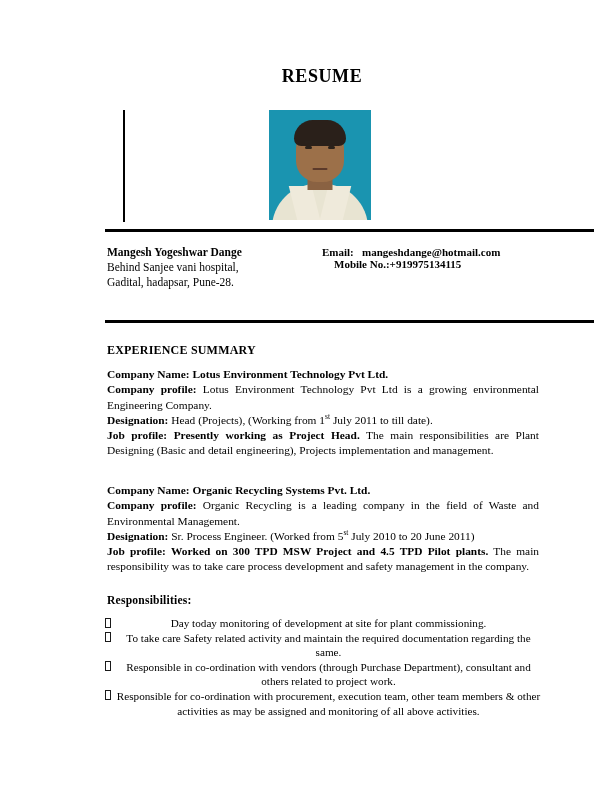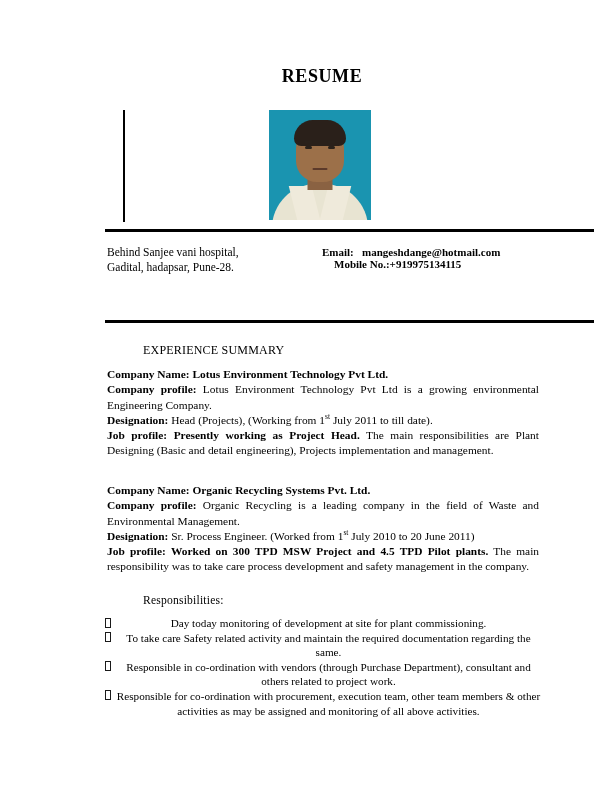--- a/index.html
+++ b/index.html
@@ -188,23 +188,22 @@
   .contact-right .mobile {
     padding-left: 12px;
     display: block;
   }
 
   
   .section-heading {
     position: absolute;
     left: 91px;
     font-size: 12px;
-    font-weight: normal;
+    font-weight: bold;
     letter-spacing: 0.2px;
-    margin-left: 36px;
   }
   #exp-heading { top: 343px; }
 
   .block {
     position: absolute;
     left: 91px;
     width: 432px;
     font-size: 11.4px;
     line-height: 15.3px;
     text-align: justify;
@@ -270,20 +269,21 @@
       <div class="ph-eye-l"></div>
       <div class="ph-eye-r"></div>
       <div class="ph-mouth"></div>
     </div>
   </div>
   <div class="photo-edge"></div>
 
   <div class="rule rule-top"></div>
 
   <div class="contact-left">
+    <div class="name">Mangesh Yogeshwar Dange</div>
     <div>Behind Sanjee vani hospital,</div>
     <div>Gadital, hadapsar, Pune-28.</div>
   </div>
 
   <div class="contact-right">
     <div>
       <span>Email:</span>
       <span>&nbsp;</span>
       <span>mangeshdange@hotmail.com</span>
     </div>
@@ -320,21 +320,21 @@
     <p>
       <span class="b">Company Name:</span>
       <span class="b">Organic Recycling Systems Pvt. Ltd.</span>
     </p>
     <p>
       <span class="b">Company profile:</span>
       <span>Organic Recycling is a leading company in the field of Waste and Environmental Management.</span>
     </p>
     <p>
       <span class="b">Designation:</span>
-      <span>Sr. Process Engineer. (Worked from 1</span><sup>st</sup><span> July 2010 to 20 June 2011)</span>
+      <span>Sr. Process Engineer. (Worked from 5</span><sup>st</sup><span> July 2010 to 20 June 2011)</span>
     </p>
     <p>
       <span class="b">Job profile:</span>
       <span class="b">Worked on 300 TPD MSW Project and 4.5 TPD Pilot plants.</span>
       <span>The main responsibility was to take care process development and safety management in the company.</span>
     </p>
   </div>
 
   <div class="section-heading" id="resp-heading">Responsibilities:</div>
 

